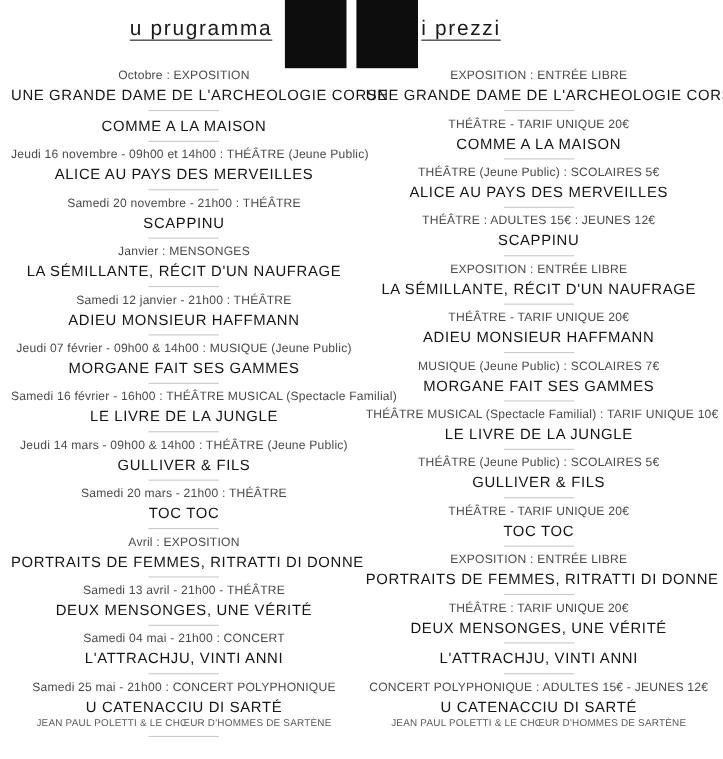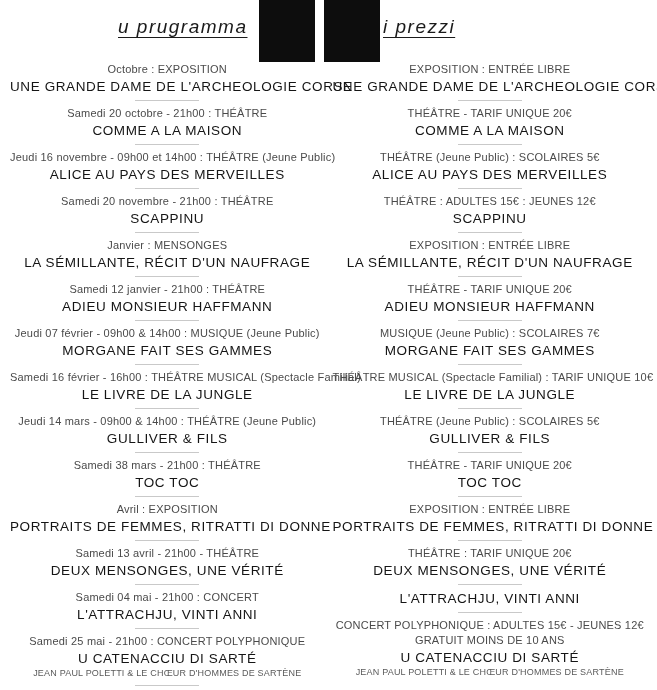--- a/index.html
+++ b/index.html
@@ -53,21 +53,20 @@
   }
   .header-title.right {
     left: 383px;
     width: 160px;
     text-align: left;
   }
   .header-title span.u {
     text-decoration: underline;
     text-underline-offset: 4px;
     text-decoration-thickness: 1px;
-    font-style: italic;
   }
 
   
   .columns {
     display: flex;
     width: 657px;
     padding: 0 6px;
   }
   .col {
     width: 50%;
@@ -123,21 +122,20 @@
 </div>
 
 <div class="columns">
   <div class="col" id="left-col">
       <div class="entry">
         <div class="meta">Octobre : EXPOSITION</div>
         <div class="title">UNE GRANDE DAME DE L'ARCHEOLOGIE CORSE</div>
       </div>
       <div class="rule"></div>
       <div class="entry">
-        <div class="meta">Samedi 20 octobre - 21h00  :  THÉÂTRE</div>
         <div class="title">COMME A LA MAISON</div>
       </div>
       <div class="rule"></div>
       <div class="entry">
         <div class="meta">Jeudi 16 novembre - 09h00 et 14h00  :  THÉÂTRE (Jeune Public)</div>
         <div class="title">ALICE AU PAYS DES MERVEILLES</div>
       </div>
       <div class="rule"></div>
       <div class="entry">
         <div class="meta">Samedi 20 novembre - 21h00  :  THÉÂTRE</div>
@@ -163,21 +161,21 @@
         <div class="meta">Samedi 16 février - 16h00  :  THÉÂTRE MUSICAL (Spectacle Familial)</div>
         <div class="title">LE LIVRE DE LA JUNGLE</div>
       </div>
       <div class="rule"></div>
       <div class="entry">
         <div class="meta">Jeudi 14 mars - 09h00 &amp; 14h00  :  THÉÂTRE (Jeune Public)</div>
         <div class="title">GULLIVER &amp; FILS</div>
       </div>
       <div class="rule"></div>
       <div class="entry">
-        <div class="meta">Samedi 38 mars - 21h00  :  THÉÂTRE</div>
+        <div class="meta">Samedi 20 mars - 21h00  :  THÉÂTRE</div>
         <div class="title">TOC TOC</div>
       </div>
       <div class="rule"></div>
       <div class="entry">
         <div class="meta">Avril : EXPOSITION</div>
         <div class="title">PORTRAITS DE FEMMES, RITRATTI DI DONNE</div>
       </div>
       <div class="rule"></div>
       <div class="entry">
         <div class="meta">Samedi 13 avril - 21h00 - THÉÂTRE</div>
@@ -256,18 +254,17 @@
         <div class="meta">THÉÂTRE : TARIF UNIQUE 20€</div>
         <div class="title">DEUX MENSONGES, UNE VÉRITÉ</div>
       </div>
       <div class="rule"></div>
       <div class="entry">
         <div class="title">L'ATTRACHJU, VINTI ANNI</div>
       </div>
       <div class="rule"></div>
       <div class="entry">
         <div class="meta">CONCERT POLYPHONIQUE  :  ADULTES 15€ - JEUNES 12€</div>
-        <div class="meta">GRATUIT MOINS DE 10 ANS</div>
         <div class="title">U CATENACCIU DI SARTÉ</div>
         <div class="subtitle">JEAN PAUL POLETTI &amp; LE CHŒUR D'HOMMES DE SARTÈNE</div>
       </div>
     </div>
 </div>
 
 </body></html>

